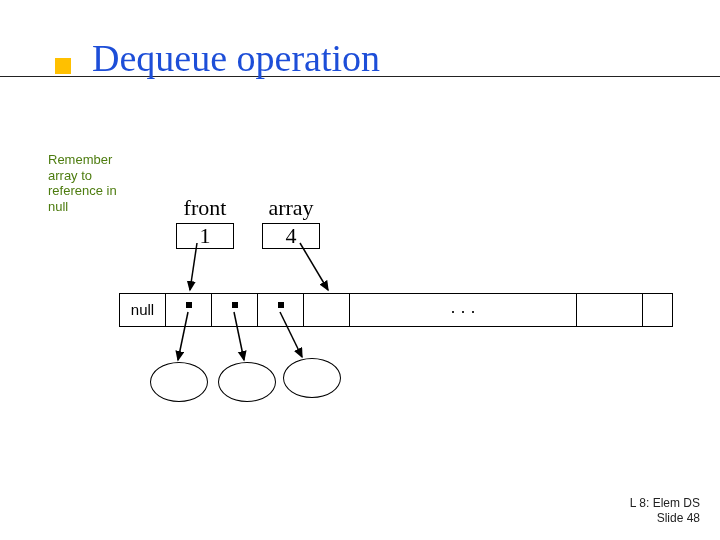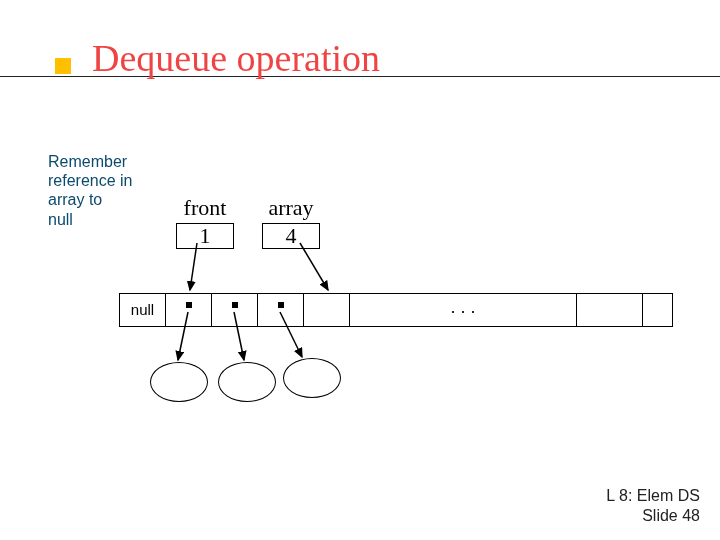--- a/index.html
+++ b/index.html
@@ -27,31 +27,31 @@
     width: 16px;
     height: 16px;
     background: #ffc000;
   }
   .title-text {
     position: absolute;
     left: 92px;
     top: 18px;
     font-family: "Times New Roman", serif;
     font-size: 38px;
-    color: #ef4444;
+    color: #1d4ed8;
   }
 
   .note {
     position: absolute;
     left: 48px;
     top: 152px;
     width: 120px;
-    font-size: 16px;
+    font-size: 13px;
     line-height: 1.2;
-    color: #0c4a6e;
+    color: #4d7c0f;
   }
 
   
   .ptr-group {
     position: absolute;
     text-align: center;
     font-family: "Times New Roman", serif;
     font-size: 22px;
   }
   .ptr-label { margin-bottom: 2px; }
@@ -112,21 +112,21 @@
     border: 1.5px solid #000;
     border-radius: 50%;
     background: #fff;
   }
 
   .footer {
     position: absolute;
     right: 20px;
     bottom: 14px;
     text-align: right;
-    font-size: 16px;
+    font-size: 12px;
     color: #222;
     line-height: 1.25;
   }
 
   svg.overlay {
     position: absolute;
     left: 0; top: 0;
     width: 720px; height: 540px;
     pointer-events: none;
   }
@@ -134,22 +134,22 @@
 </head>
 <body>
 
 <div class="title-bar">
   <div class="title-accent"></div>
   <div class="title-text">Dequeue operation</div>
 </div>
 
 <div class="note">
   <div>Remember</div>
+  <div>array to</div>
   <div>reference in</div>
-  <div>array to</div>
   <div>null</div>
 </div>
 
 <div class="ptr-group" style="left:176px; top:195px;">
   <div class="ptr-label">front</div>
   <div class="ptr-box">1</div>
 </div>
 
 <div class="ptr-group" style="left:262px; top:195px;">
   <div class="ptr-label">array</div>

